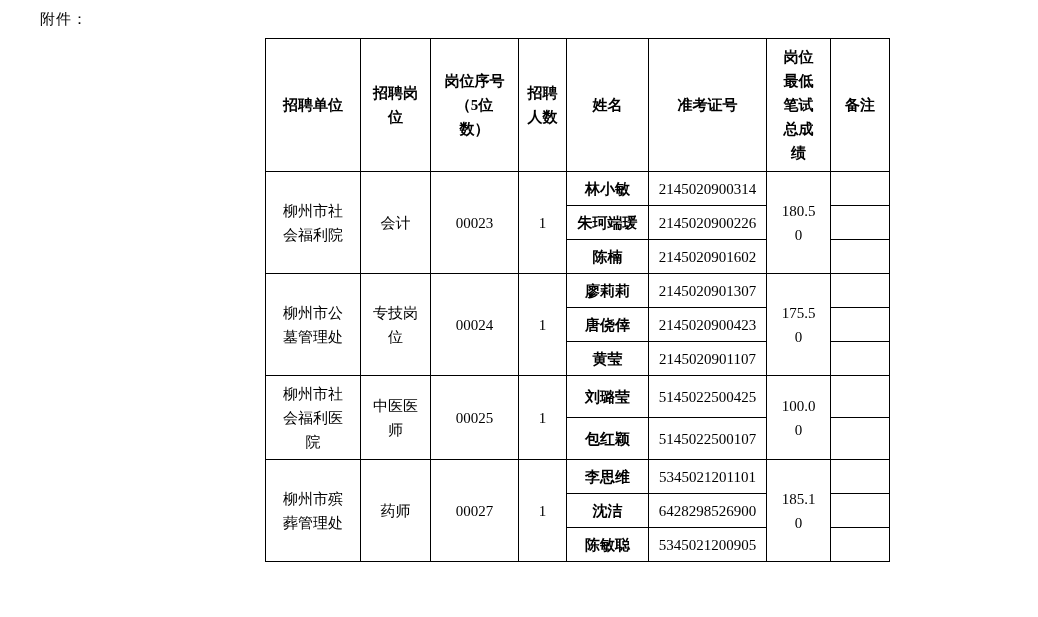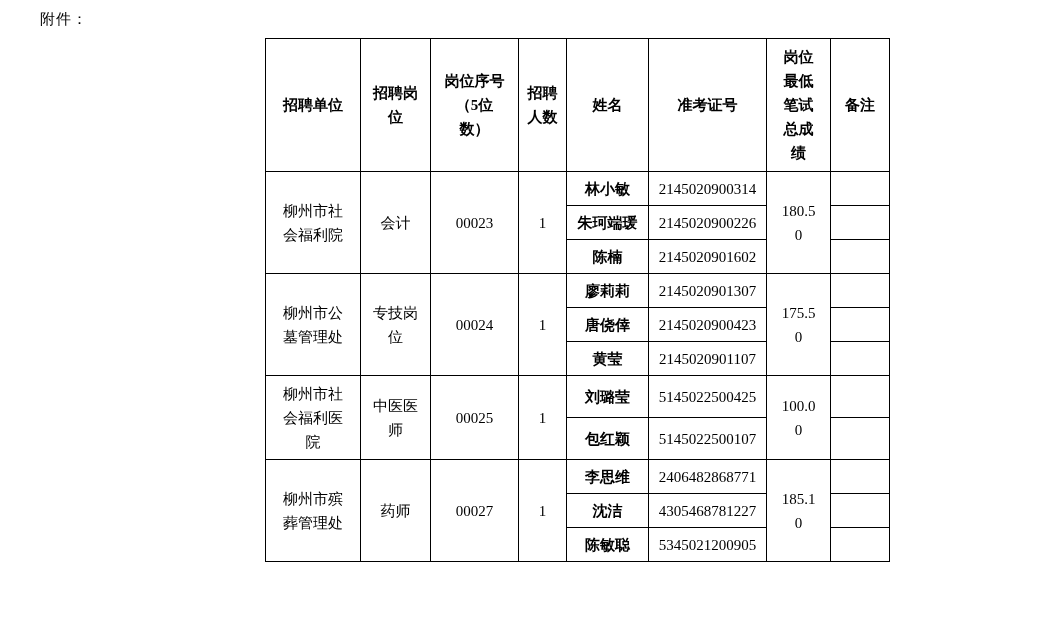--- a/index.html
+++ b/index.html
@@ -145,27 +145,27 @@
           <td class="col-name">包红颖</td>
           <td class="col-ticket">5145022500107</td>
           <td class="col-remark"></td>
         </tr>
         <tr>
           <td class="col-unit" rowspan="3">柳州市殡葬管理处</td>
           <td class="col-position" rowspan="3">药师</td>
           <td class="col-seq" rowspan="3">00027</td>
           <td class="col-count" rowspan="3">1</td>
           <td class="col-name">李思维</td>
-          <td class="col-ticket">2406482868771</td>
+          <td class="col-ticket">5345021201101</td>
           <td class="col-score" rowspan="3">185.10</td>
           <td class="col-remark"></td>
         </tr>
         <tr>
           <td class="col-name">沈洁</td>
-          <td class="col-ticket">4305468781227</td>
+          <td class="col-ticket">6428298526900</td>
           <td class="col-remark"></td>
         </tr>
         <tr>
           <td class="col-name">陈敏聪</td>
           <td class="col-ticket">5345021200905</td>
           <td class="col-remark"></td>
         </tr>
       </tbody>
   </table>
 </div>

